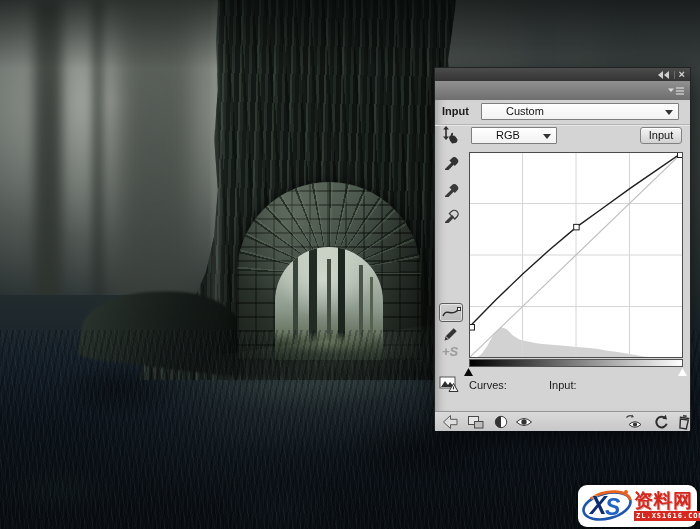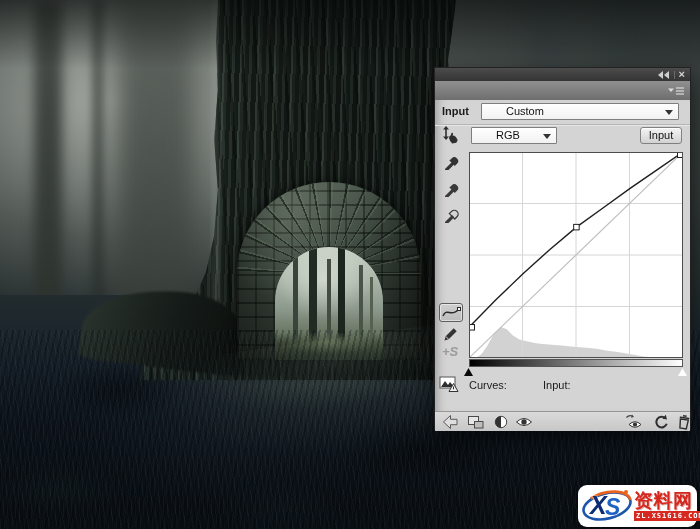--- a/index.html
+++ b/index.html
@@ -279,21 +279,21 @@
       <span class="abs" style="left:4px;top:276px;">
         <svg width="22" height="17" viewBox="0 0 22 17">
             <rect x="1" y="1" width="15" height="11" fill="#fff" stroke="#555"></rect>
             <path d="M2 11 l4-6 3 4 2-3 4 5 z" fill="#2e2e2e"></path>
             <path d="M14.5 7.5 l4.5 8 h-9 z" fill="#eee" stroke="#333"></path>
             <rect x="14" y="10.5" width="1" height="2.8" fill="#333"></rect>
           </svg>
       </span>
       <span class="readout" style="left:34px;top:279px;">Curves:</span>
       <span class="readout" style="left:76px;top:279px;"></span>
-      <span class="readout" style="left:108px;top:279px;">Input:</span>
+      <span class="readout" style="left:114px;top:279px;">Input:</span>
       <span class="readout" style="left:150px;top:279px;"></span>
     </div>
 
     <div class="abs toolbar">
       <span class="tbi" style="left:6px;">
         <svg width="18" height="16" viewBox="0 0 18 16">
             <path d="M9.5 1.5 L2.5 8 9.5 14.5 v-3.8 h6.5 v-5.4 h-6.5 z" fill="#dedede" stroke="#5a5a5a"></path>
           </svg>
       </span>
       <span class="tbi" style="left:32px;">

